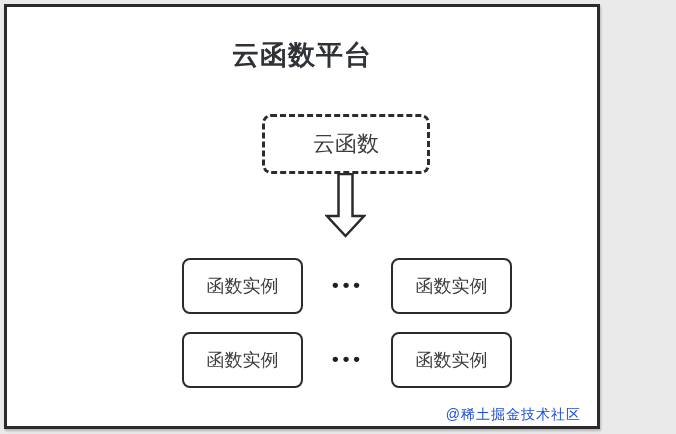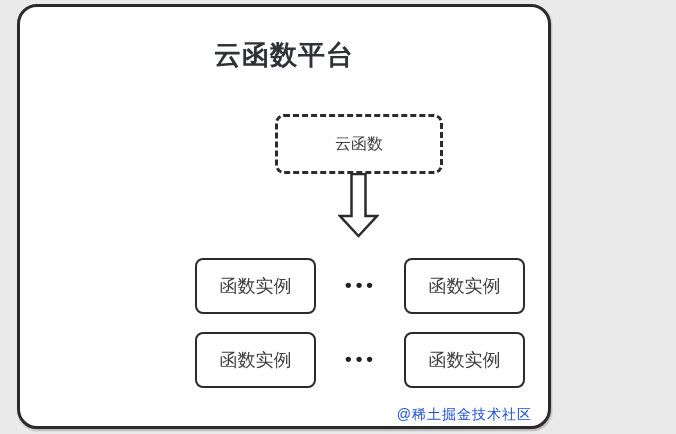--- a/index.html
+++ b/index.html
@@ -9,28 +9,28 @@
   body {
     width: 676px;
     height: 434px;
     background: #eaeaea;
     font-family: "Liberation Sans", "DejaVu Sans", sans-serif;
     position: relative;
     overflow: hidden;
   }
   .frame {
     position: absolute;
-    left: 17px;
+    left: 4px;
     top: 4px;
-    width: 534px;
+    width: 596px;
     height: 425px;
     box-sizing: border-box;
     background: #ffffff;
     border: 3px solid #2b2b2b;
-    border-radius: 20px;
+    border-radius: 0;
     box-shadow: 1px 2px 2px rgba(0,0,0,0.22);
   }
   .title {
     position: absolute;
     left: 0;
     top: 30px;
     width: 100%;
     text-align: center;
     font-size: 27px;
     font-weight: bold;
@@ -46,21 +46,21 @@
     justify-content: center;
     color: #3d3d3d;
   }
   .cloud-node {
     left: 255px;
     top: 107px;
     width: 168px;
     height: 60px;
     border: 3px dashed #2c2c2c;
     border-radius: 9px;
-    font-size: 16px;
+    font-size: 22px;
     text-align: right;
   }
   .arrow {
     position: absolute;
     left: 318px;
     top: 166px;
     width: 41px;
     height: 66px;
   }
   .instance-node {

